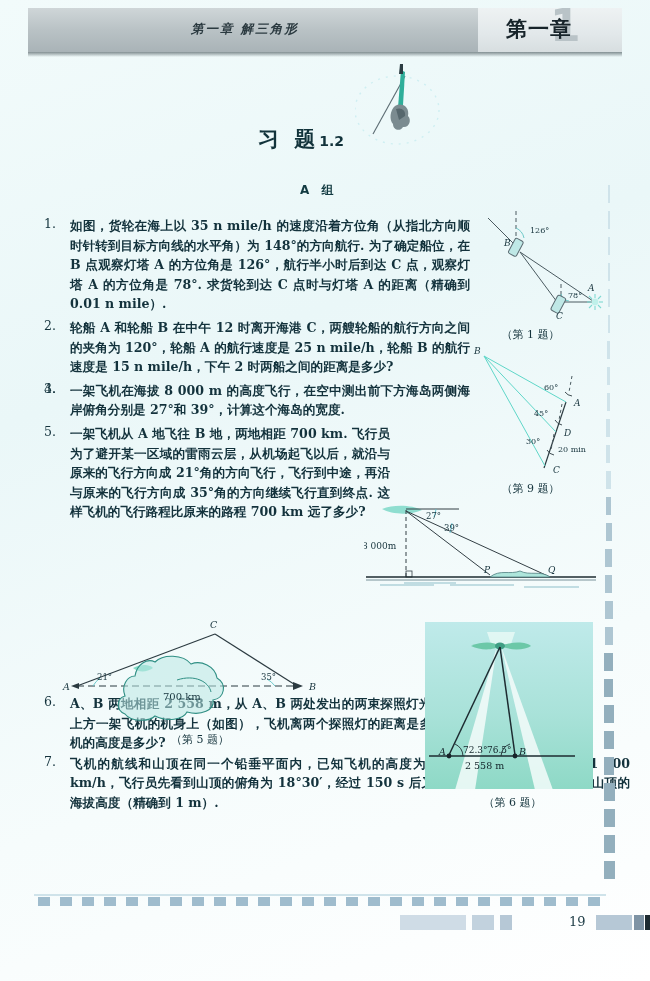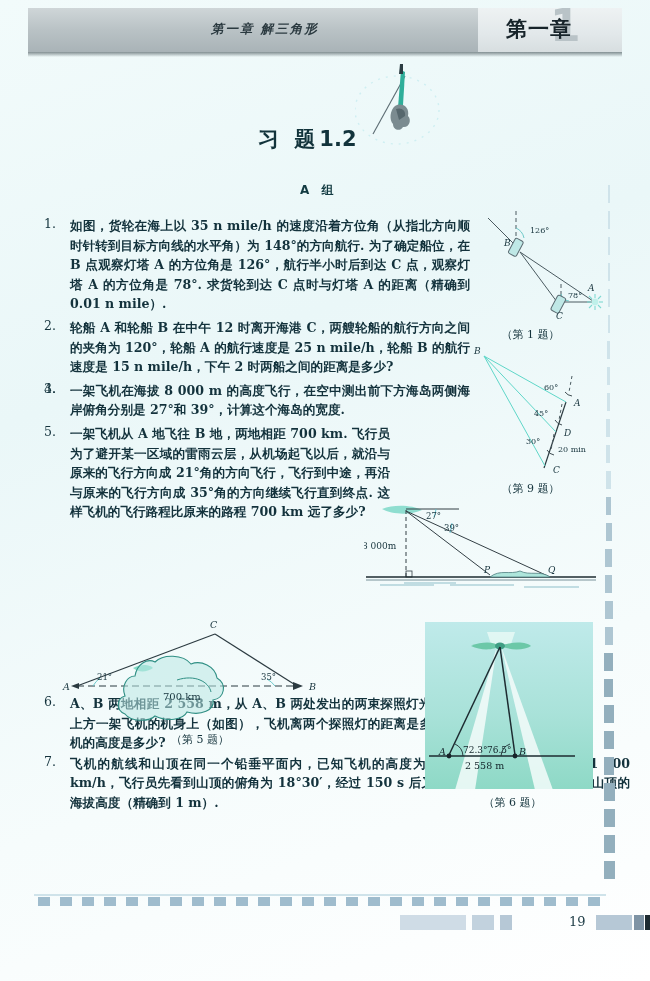--- a/index.html
+++ b/index.html
@@ -25,21 +25,21 @@
   }
   .header-right{
     position:absolute;left:450px;top:0;width:144px;height:44px;
     background:linear-gradient(180deg,#eef2f3 0%,#e2e8ea 60%,#d7dee0 100%);
   }
   .header-shadow{
     position:absolute;left:0;top:44px;width:594px;height:5px;
     background:linear-gradient(180deg,rgba(40,55,60,.55),rgba(40,55,60,0));
   }
   .header-title{
-    position:absolute;left:183px;top:13px;
+    position:absolute;left:163px;top:13px;
     font-size:12.5px;font-weight:bold;font-style:italic;
     letter-spacing:2px;color:#2b3a40;
     font-family:"DejaVu Serif",serif;
   }
   .chapter-tab{
     position:absolute;left:0;top:0;width:144px;height:44px;
   }
   .chapter-big{
     position:absolute;left:72px;top:-4px;
     font-size:44px;font-weight:bold;color:#b9c3c7;
@@ -50,21 +50,21 @@
     font-size:21px;font-weight:bold;letter-spacing:1px;color:#17242a;
     font-family:"DejaVu Sans",sans-serif;
   }
 
   
   .title-block{position:absolute;left:258px;top:125px;}
   .title-text{
     font-size:21px;font-weight:bold;color:#12333b;letter-spacing:4px;
     font-family:"DejaVu Sans",sans-serif;
   }
-  .title-num{font-size:21px;letter-spacing:0;}
+  .title-num{font-size:14px;letter-spacing:0;}
   .group-label{
     position:absolute;left:300px;top:182px;
     font-size:12px;font-weight:bold;color:#133b42;letter-spacing:4px;
     font-family:"DejaVu Sans",sans-serif;
   }
   .deco-plane{position:absolute;left:355px;top:62px;}
 
   
   .problems{position:absolute;left:34px;top:216px;width:585px;}
   .prob{position:relative;margin-bottom:1px;}

